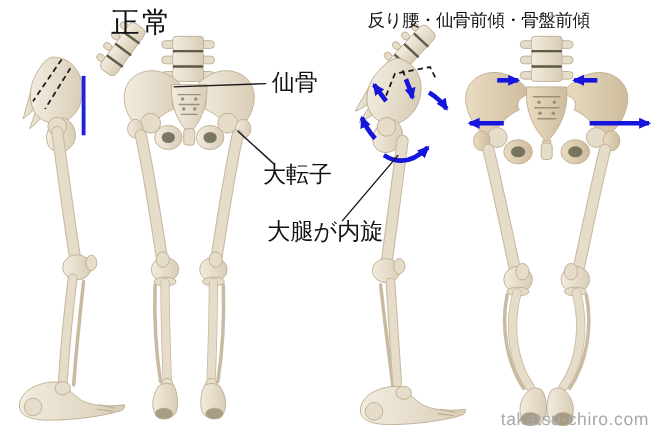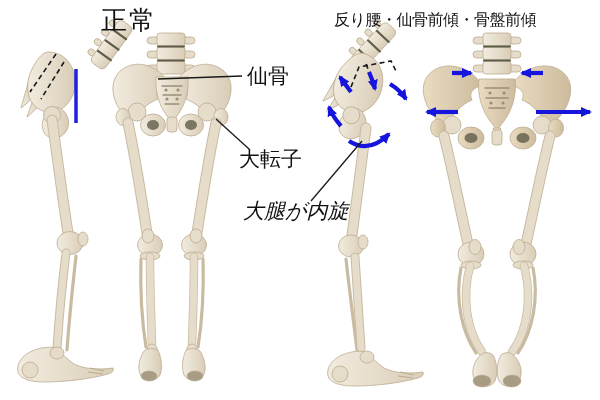--- a/index.html
+++ b/index.html
@@ -23,21 +23,21 @@
   }
   .stage svg{position:absolute;left:0;top:0;}
   .lbl{
     position:absolute;color:var(--label-text);white-space:nowrap;
     font-family:"Liberation Sans","DejaVu Sans",sans-serif;line-height:1.15;
   }
   .t-normal{left:86px;top:6px;font-size:26px;letter-spacing:2px;margin-left:15px;}
   .t-swayback{left:334px;top:11px;font-size:16px;letter-spacing:-0.5px;}
   .t-sacrum{left:247px;top:64px;font-size:21px;}
   .t-trochanter{left:239px;top:147px;font-size:21px;text-align:right;}
-  .t-internal{left:243px;top:199px;font-size:21px;font-style:italic;}
+  .t-internal{left:243px;top:199px;font-size:21px;}
   .t-watermark{right:10px;top:373px;font-size:16px;color:var(--watermark-gray);letter-spacing:0.5px;}
 
   
   .bone{fill:url(#boneG);stroke:var(--bone-outline);stroke-width:0.8;}
   .bone4{fill:url(#boneG2);stroke:var(--bone-outline);stroke-width:0.8;}
   .boneFlat{fill:var(--bone-mid);stroke:var(--bone-outline);stroke-width:0.8;}
   .hole{fill:var(--disc-dark);opacity:0.8;}
   .disc{stroke:var(--disc-dark);stroke-width:2.2;stroke-linecap:round;}
   .seam{stroke:#9a8f78;stroke-width:1.3;stroke-linecap:round;}
   .dot{fill:#9a8f78;}
@@ -275,14 +275,15 @@
     <line class="ptr" x1="216" y1="119" x2="249" y2="149"></line>
     <line class="ptr" x1="311" y1="201" x2="362" y2="141"></line>
   </g>
 </svg>
 
 <div class="lbl t-normal">正常</div>
 <div class="lbl t-swayback">反り腰・仙骨前傾・骨盤前傾</div>
 <div class="lbl t-sacrum">仙骨</div>
 <div class="lbl t-trochanter">大転子</div>
 <div class="lbl t-internal">大腿が内旋</div>
+<div class="lbl t-watermark">takatsu-chiro.com</div>
 
 </div>
 
 </body></html>

